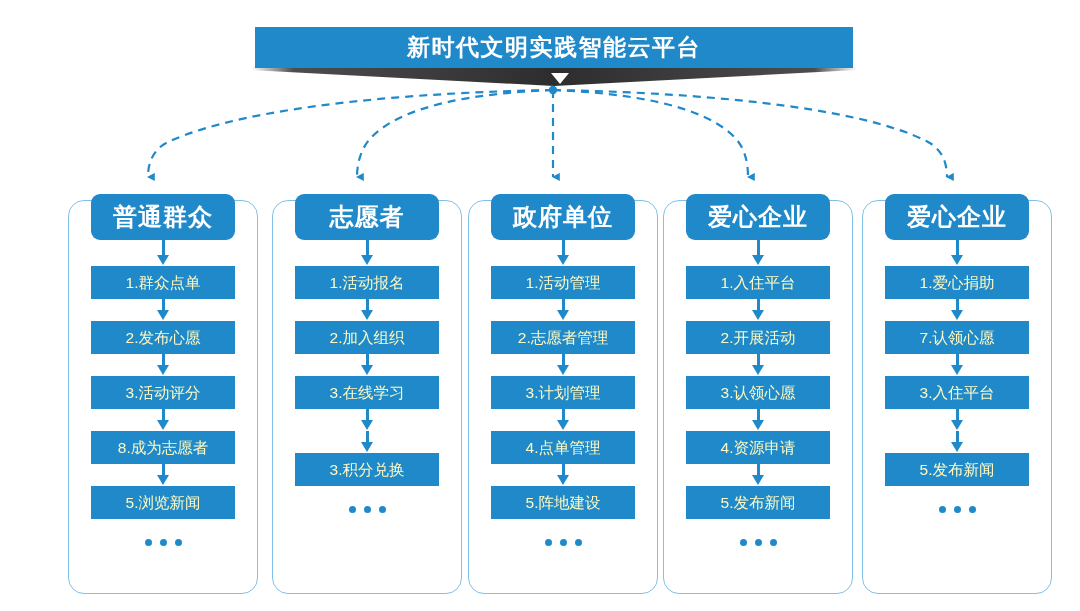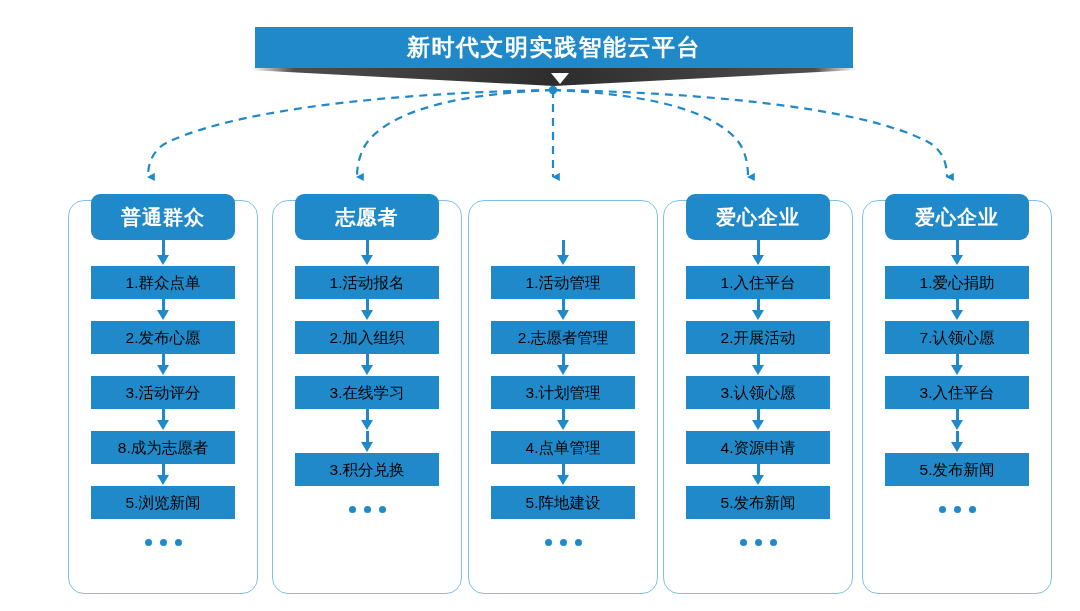--- a/index.html
+++ b/index.html
@@ -38,21 +38,21 @@
   .col-frame {
     position:absolute; left:0; top:14px; width:190px; height:394px;
     border:1.6px solid #7FC2E8; border-radius:16px; background:transparent;
   }
   .col-head {
     position:absolute; left:23px; top:8px; width:144px; height:46px;
     background:#2089C9; border-radius:9px;
     display:flex; align-items:center; justify-content:center;
   }
   .col-head-label {
-    color:#fff; font-size:20px; font-weight:bold; letter-spacing:1px;
+    color:#fff; font-size:24px; font-weight:bold; letter-spacing:1px;
     white-space:nowrap; line-height:1;
   }
   .col-body {
     position:absolute; left:23px; top:54px; width:144px;
     display:flex; flex-direction:column; align-items:center;
   }
   .arrow-down {
     width:14px; height:26px; position:relative; flex:0 0 auto;
   }
   .arrow-down::before {
@@ -64,21 +64,21 @@
     border-top:10px solid #2089C9;
   }
   .arrow-short { height:22px; }
   .arrow-short::before { height:13px; }
   .arrow-short::after { top:11px; }
   .step {
     width:144px; height:33px; background:#2089C9;
     display:flex; align-items:center; justify-content:center; flex:0 0 auto;
   }
   .step-label {
-    color:#000000; font-size:15.5px; white-space:nowrap; line-height:1;
+    color:#fef9c3; font-size:15.5px; white-space:nowrap; line-height:1;
   }
   .ellipsis {
     margin-top:20px; display:flex; gap:8px; align-items:center; justify-content:center;
   }
   .ellipsis i {
     display:block; width:7px; height:7px; border-radius:50%; background:#2089C9;
   }
 </style>
 </head>
 <body>
@@ -182,20 +182,23 @@
         <div class="ellipsis">
             <i></i>
             <i></i>
             <i></i>
           </div>
       </div>
     </div>
 
     <div class="col" style="left:468px">
       <div class="col-frame"></div>
+      <div class="col-head">
+        <span class="col-head-label">政府单位</span>
+      </div>
       <div class="col-body">
         <div class="arrow-down"></div>
         <div class="step">
             <span class="step-label">1.活动管理</span>
           </div>
         <div class="arrow-down arrow-short"></div>
         <div class="step">
             <span class="step-label">2.志愿者管理</span>
           </div>
         <div class="arrow-down arrow-short"></div>

